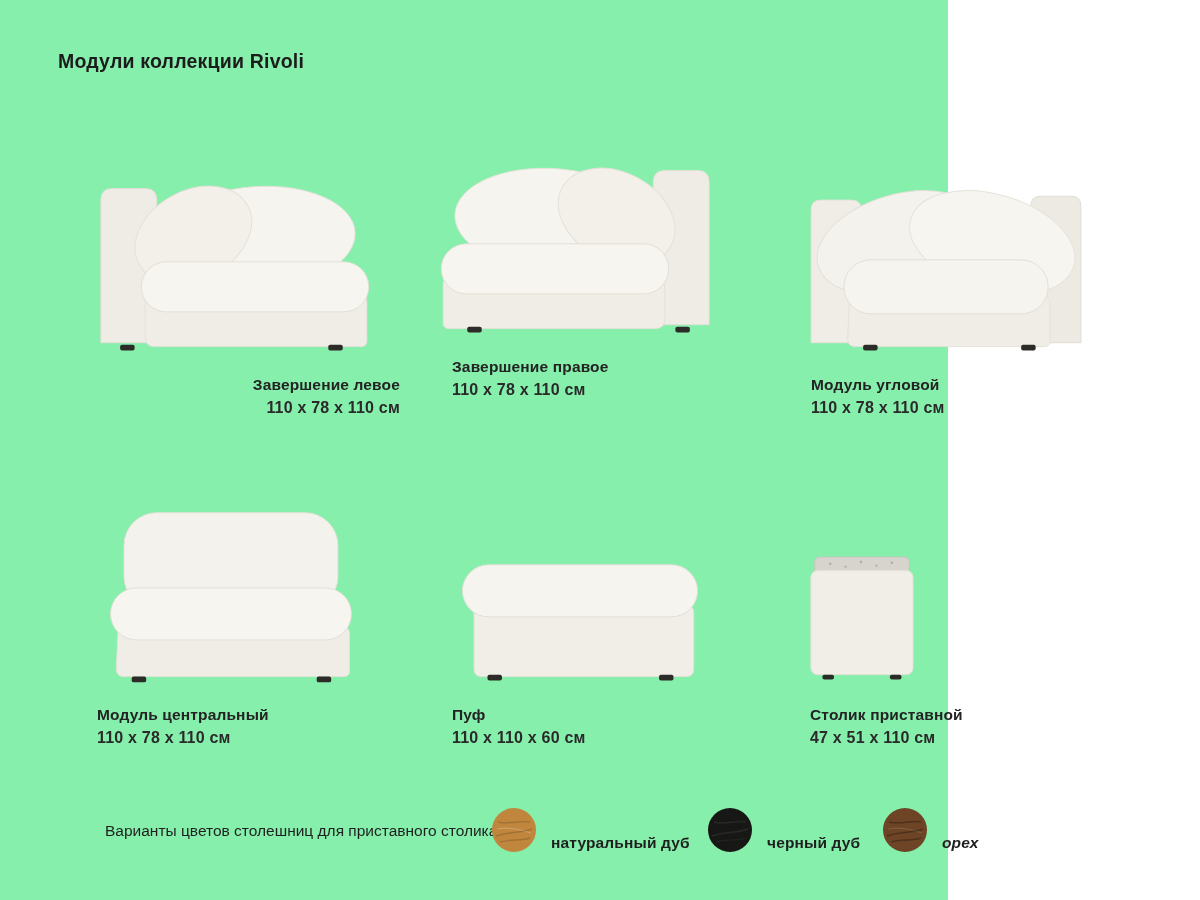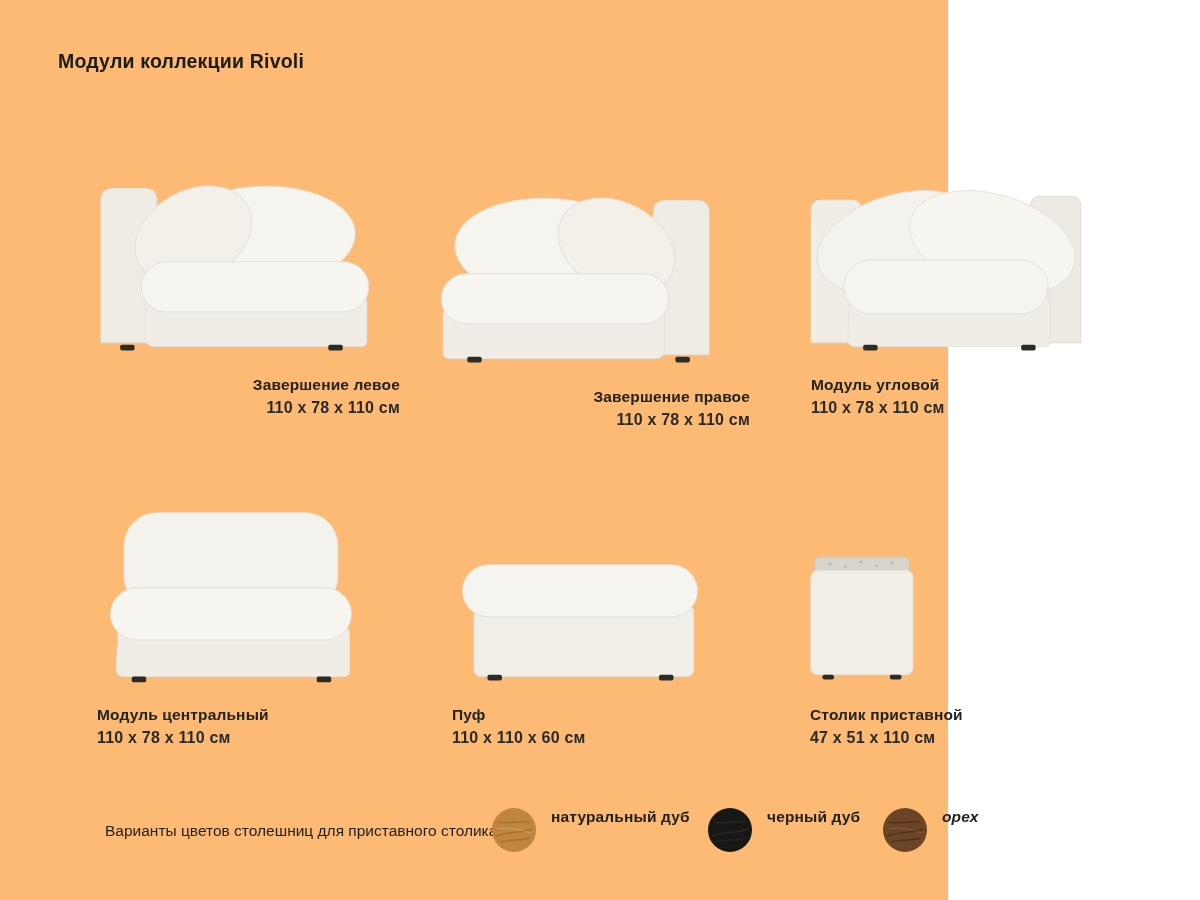--- a/index.html
+++ b/index.html
@@ -9,21 +9,21 @@
     color: #1d1d1d;
     width: 1200px;
     height: 900px;
     position: relative;
     overflow: hidden;
   }
   .canvas {
     position: absolute;
     left: 0; top: 0;
     width: 948px; height: 900px;
-    background: #fdba74;
+    background: #86efac;
   }
   .page-title {
     position: absolute;
     left: 58px; top: 50px;
     font-size: 19.5px;
     font-weight: 600;
     letter-spacing: 0.2px;
     color: #1c1c1c;
   }
   .card {
@@ -52,21 +52,21 @@
     position: absolute;
     left: 105px; top: 822px;
     font-size: 15.5px;
     font-weight: 500;
     color: #1f1f1f;
   }
   .swatch-item {
     position: absolute;
     top: 808px;
     display: flex;
-    align-items: flex-start;
+    align-items: flex-end;
   }
   .swatch-item svg { display: block; }
   .swatch-name {
     margin-left: 15px;
     font-size: 15.5px;
     font-weight: 600;
     color: #1f1f1f;
     letter-spacing: 0.15px;
   }
   .foot { fill: #2d2b28; }
@@ -87,21 +87,21 @@
       <rect x="58" y="116" width="236" height="52" rx="26" fill="#f7f5f0" stroke="#e2ded4" stroke-width="1"></rect>
       <rect class="foot" x="36" y="202" width="15" height="6" rx="2"></rect>
       <rect class="foot" x="252" y="202" width="15" height="6" rx="2"></rect>
     </svg>
     <div class="caption">
       <div class="product-name">Завершение левое</div>
       <div class="product-dims">110 x 78 x 110 см</div>
     </div>
   </div>
 
-  <div class="card pad-b" style="left:430px; top:162px;text-align:right;">
+  <div class="card pad-b" style="left:430px; top:132px;">
     <svg viewBox="0 0 300 220" width="300" height="212">
       <g transform="translate(300,0) scale(-1,1)">
         <path d="M16,52 q0,-12 12,-12 h34 q12,0 12,12 v148 h-58 z" fill="#efece5" stroke="#e3e0d7" stroke-width="1"></path>
         <ellipse cx="178" cy="92" rx="102" ry="54" transform="rotate(-4 178 92)" fill="#f6f4ef" stroke="#e6e2d9" stroke-width="1"></ellipse>
         <ellipse cx="112" cy="88" rx="64" ry="46" transform="rotate(-28 112 88)" fill="#f3f0ea" stroke="#e4e0d7" stroke-width="1"></ellipse>
         <path d="M62,150 h222 q8,0 8,8 v40 q0,6 -6,6 H72 q-10,0 -10,-10 z" fill="#f0ede6" stroke="#e4e1d8" stroke-width="1"></path>
         <rect x="58" y="116" width="236" height="52" rx="26" fill="#f7f5f0" stroke="#e2ded4" stroke-width="1"></rect>
         <rect class="foot" x="36" y="202" width="15" height="6" rx="2"></rect>
         <rect class="foot" x="252" y="202" width="15" height="6" rx="2"></rect>
       </g>

